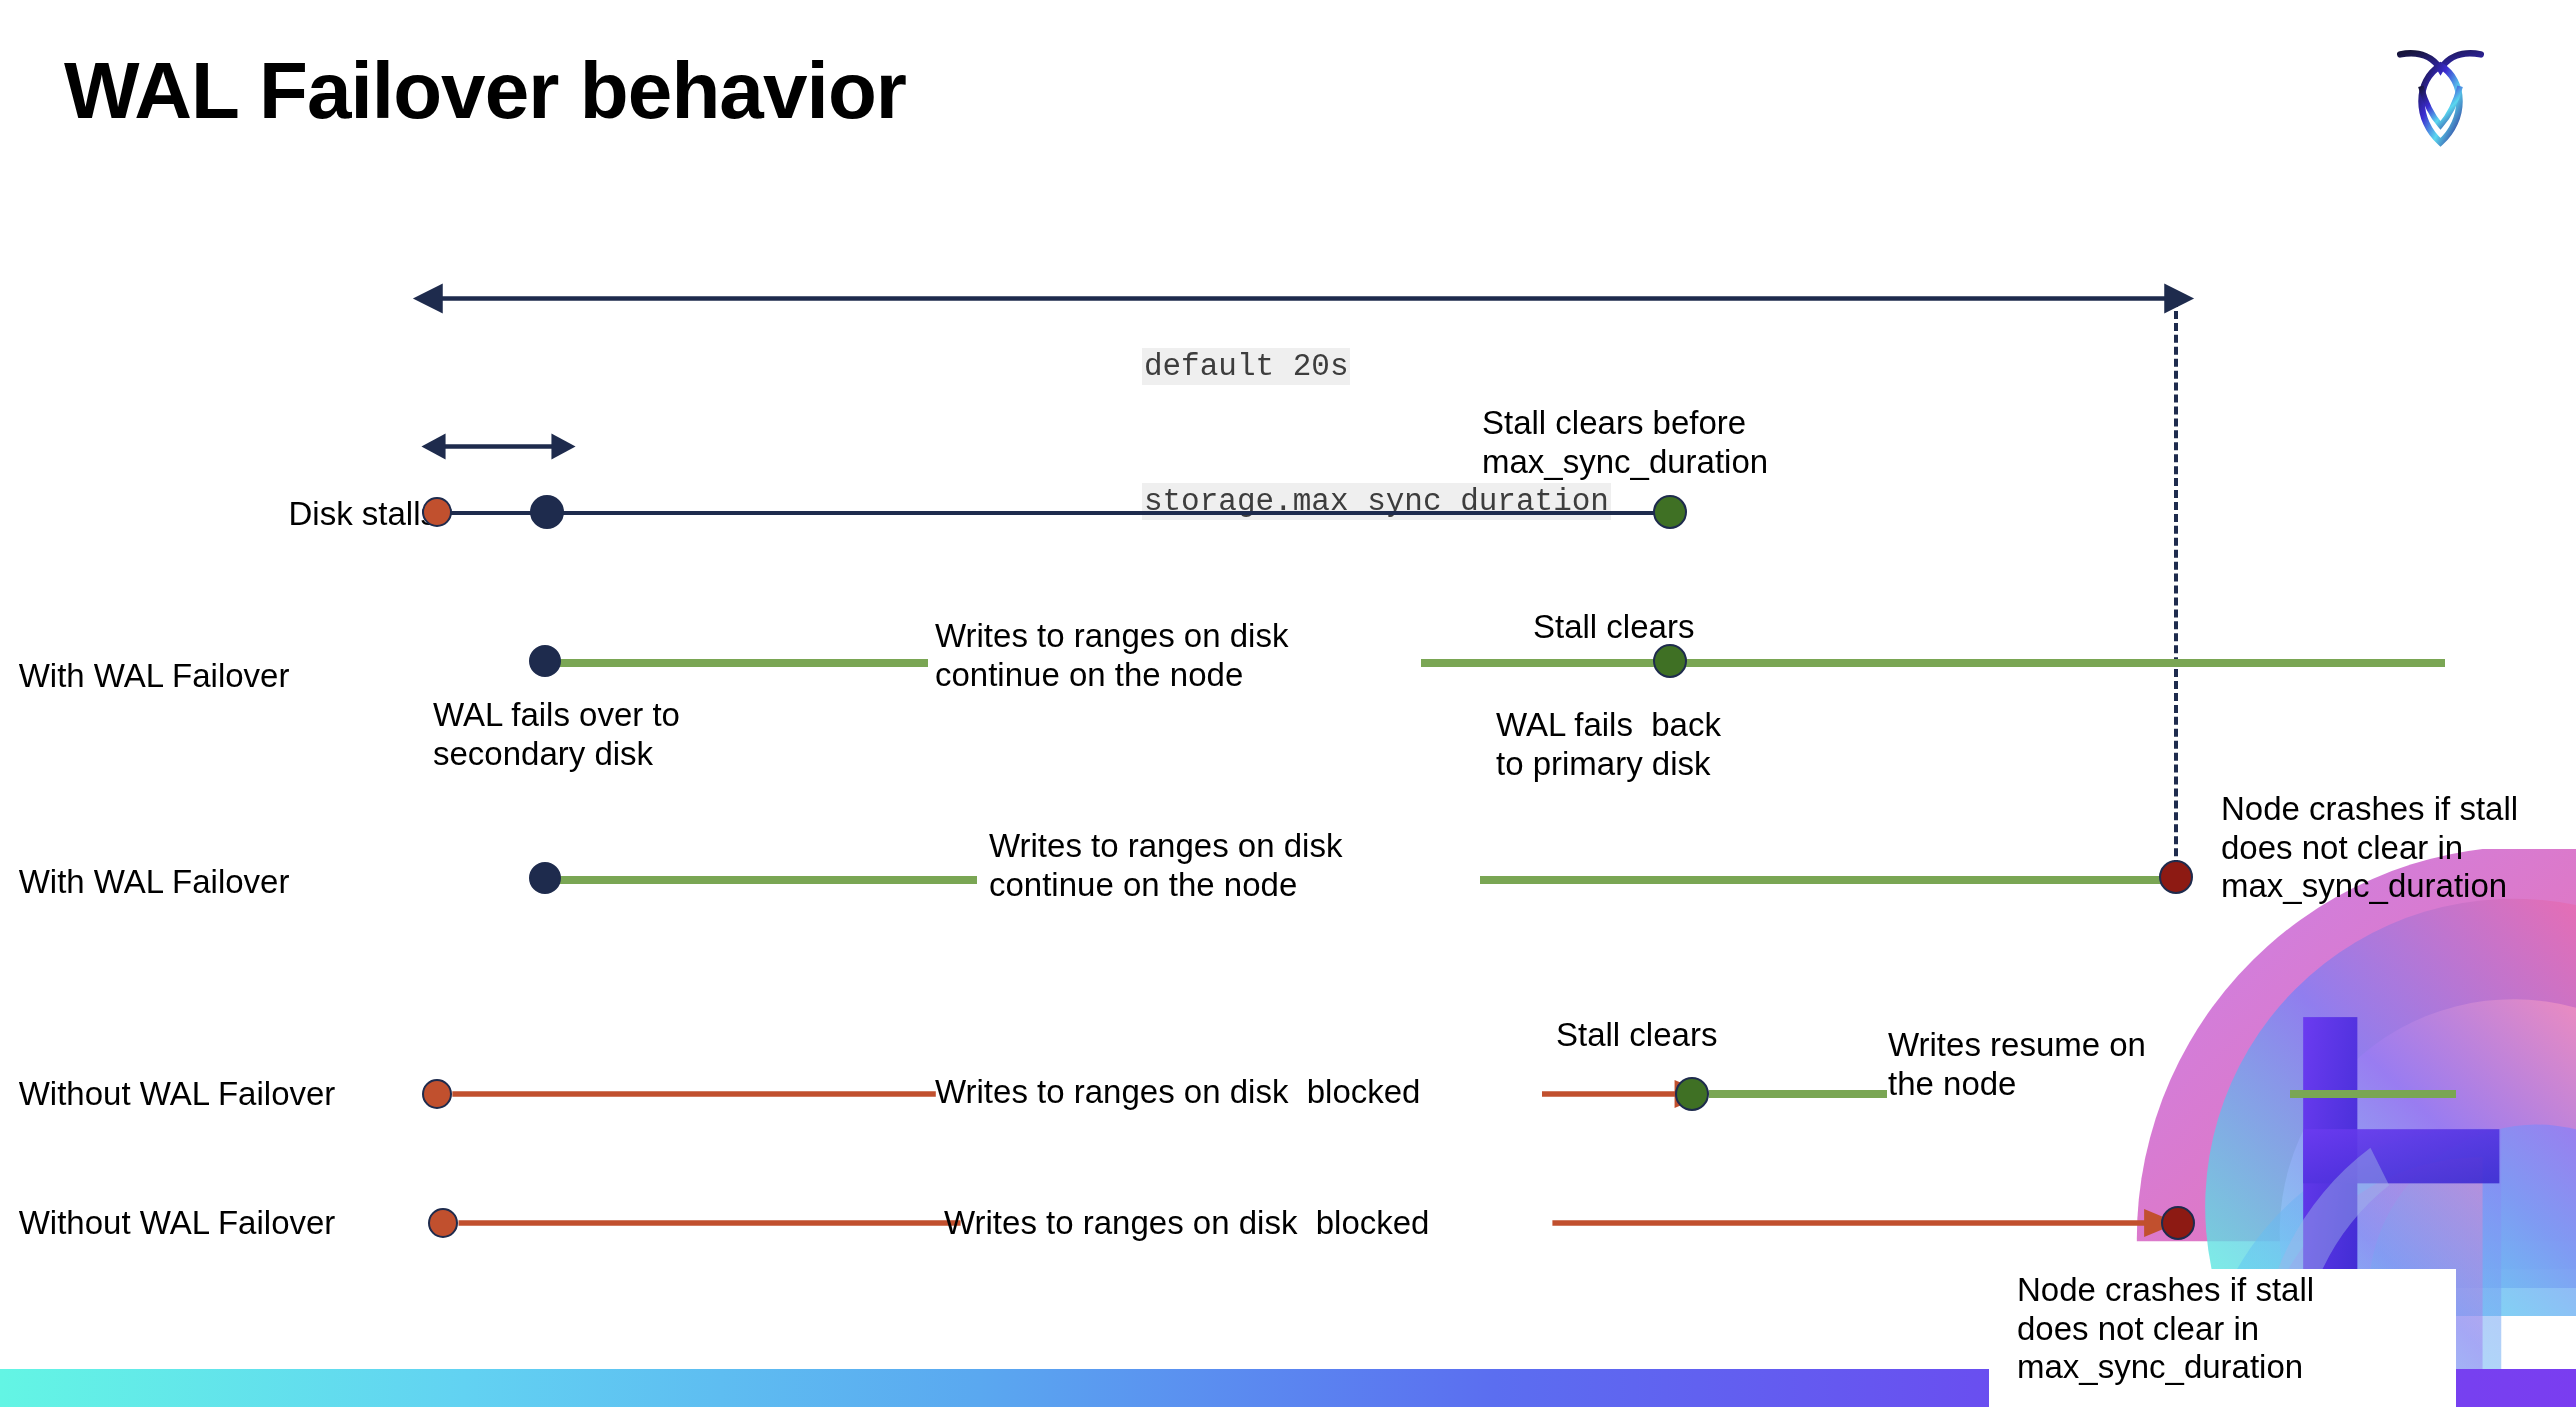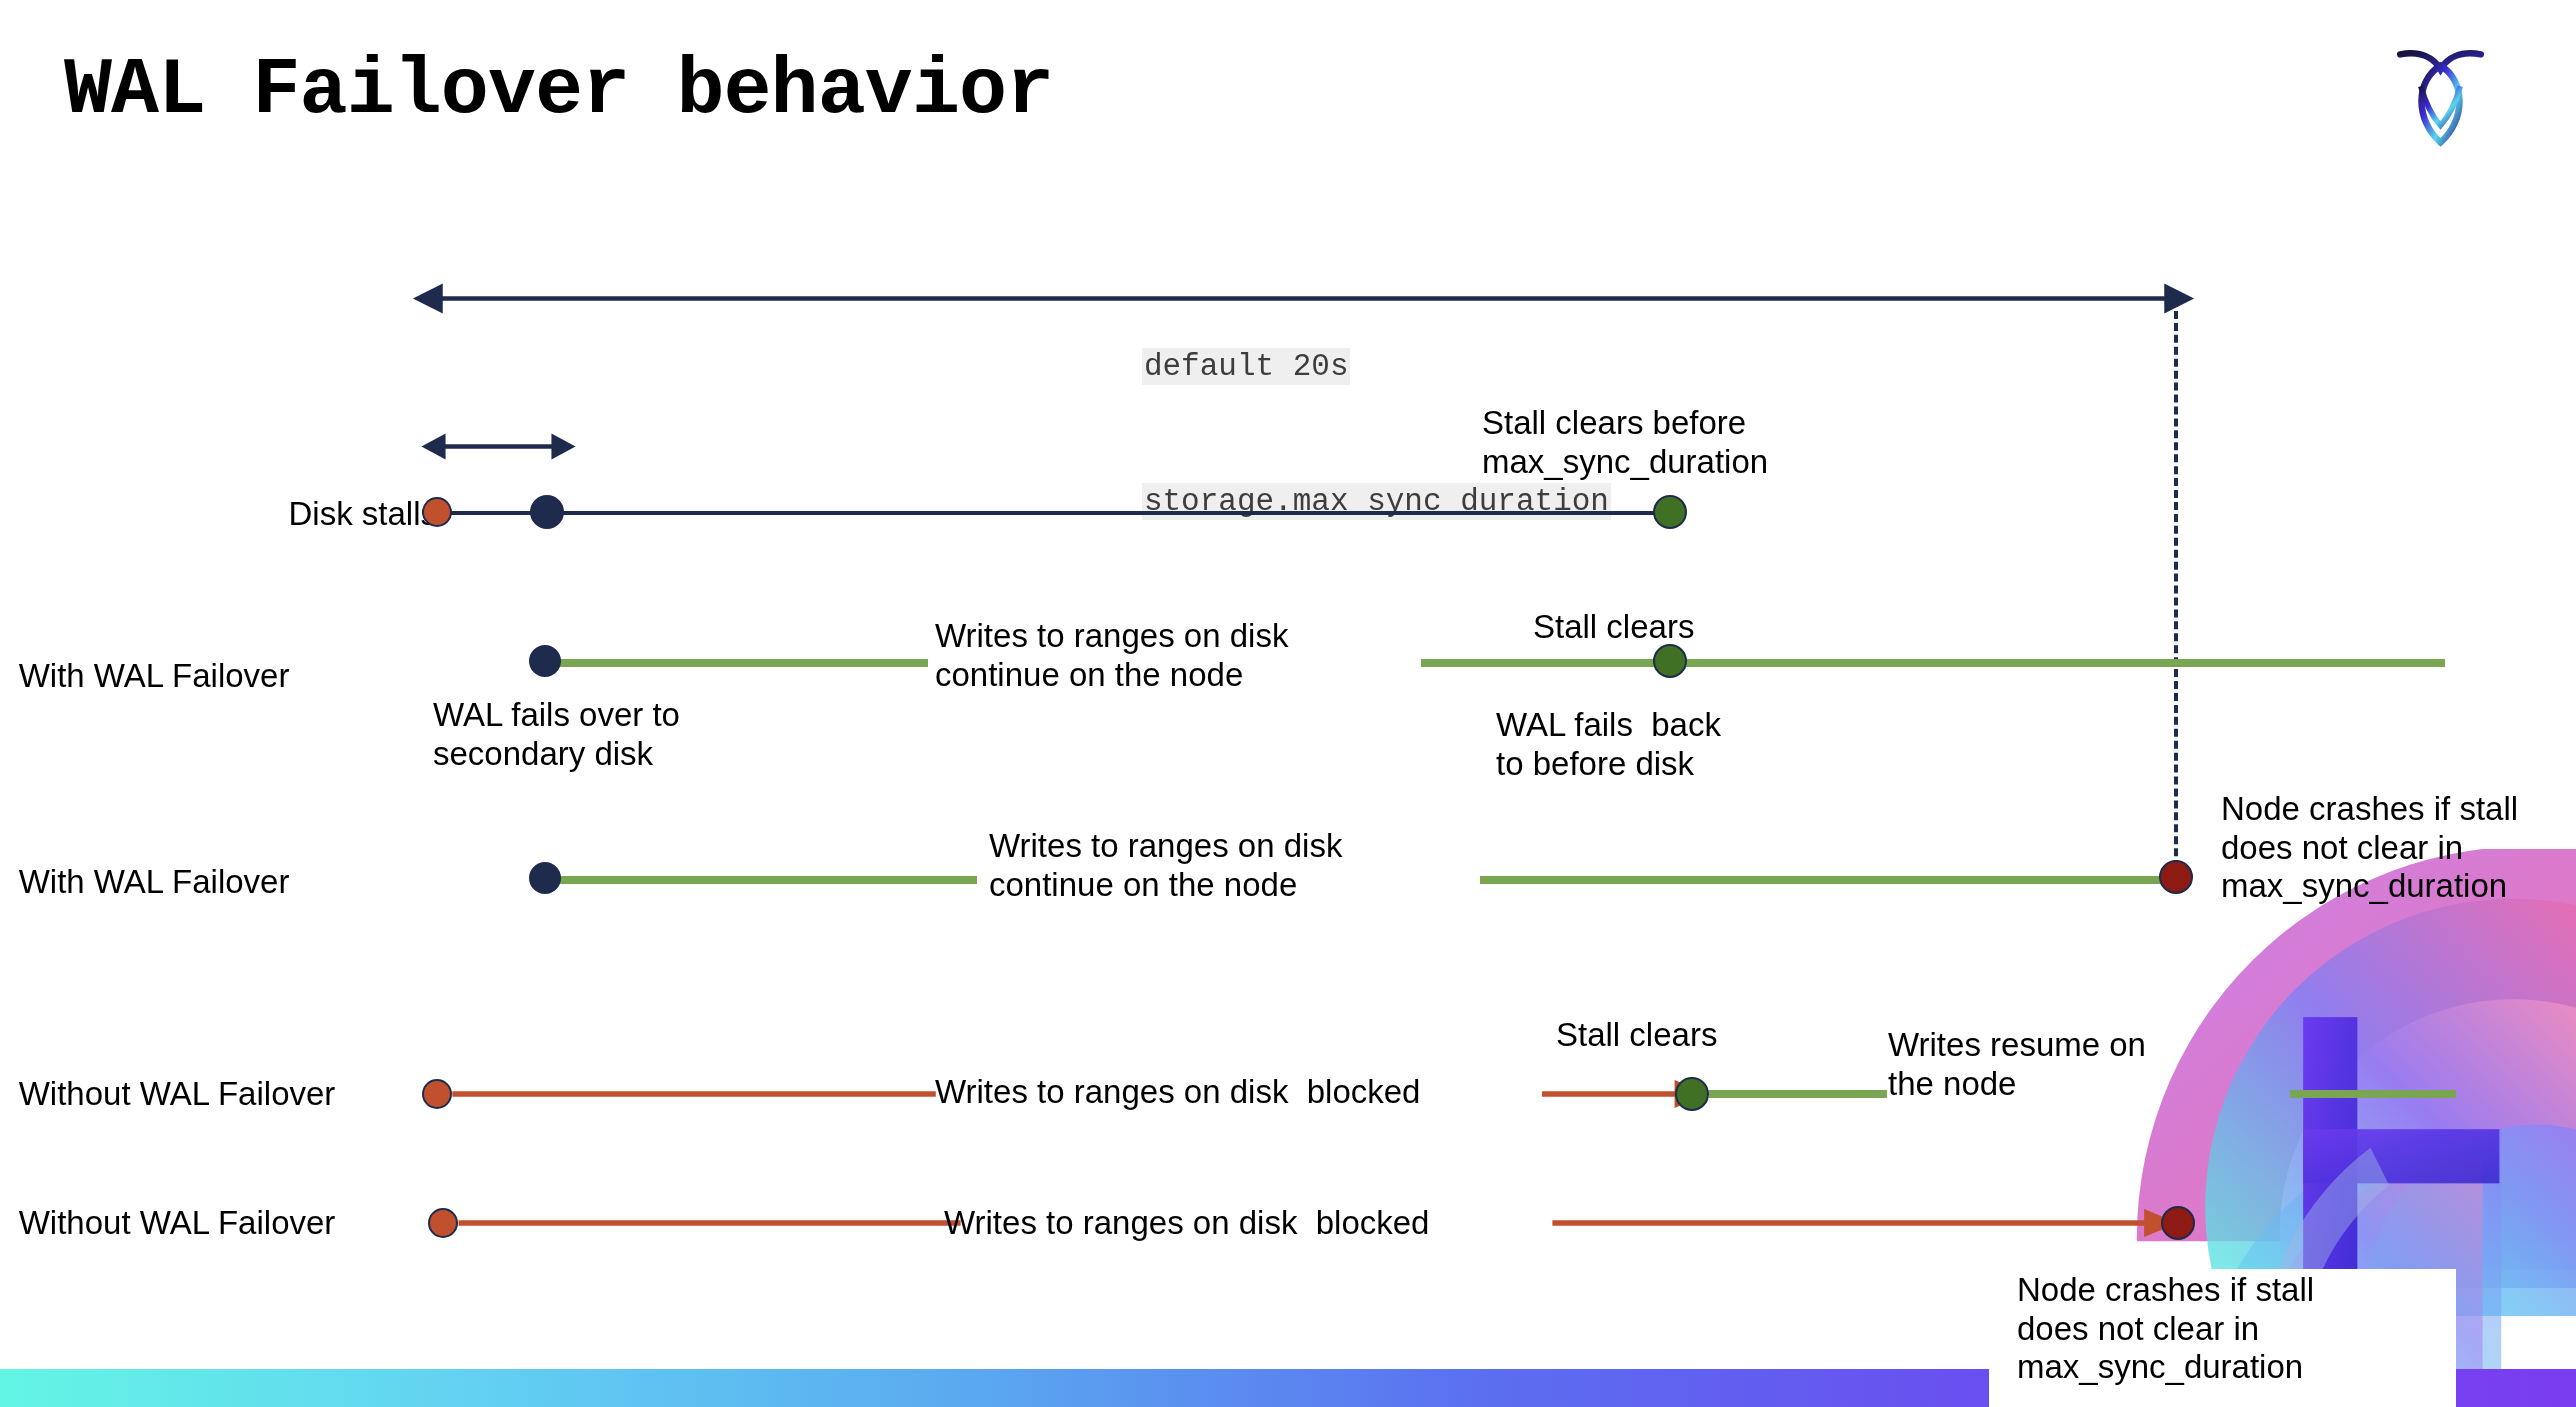--- a/index.html
+++ b/index.html
@@ -11,21 +11,20 @@
     position:relative;
   }
   .slide{position:absolute;inset:0;overflow:hidden;background:#fff;}
 
   
   .title{
     position:absolute;left:64px;top:49px;
     font-size:80px;font-weight:bold;color:#000;
     letter-spacing:-0.9px;line-height:1.05;
     white-space:nowrap;
-    font-family:Liberation Mono, monospace;
   }
 
   
   .logo{position:absolute;left:2389px;top:28px;width:103px;height:122px;}
 
   
   .deco{position:absolute;right:0;bottom:36px;width:598px;height:523px;pointer-events:none;}
   .bottom-bar{
     position:absolute;left:0;bottom:0;width:100%;height:39px;
     background:linear-gradient(90deg,#63f5e4 0%,#62d2f2 18%,#5aa8f0 38%,#5b6ef0 58%,#6a4df0 78%,#7a3df0 100%);
@@ -163,21 +162,21 @@
 
   <div class="dot dot-navy" style="left:529px;top:645px;width:32px;height:32px;"></div>
   <div class="dot dot-green" style="left:1653px;top:644px;width:34px;height:34px;"></div>
 
   <div class="txt note" style="left:433px;top:696px;width:383px;">WAL fails over to
 secondary disk</div>
   <div class="txt note" style="left:935px;top:617px;width:439px;">Writes to ranges on disk
 continue on the node</div>
   <div class="txt note" style="left:1533px;top:608px;width:271px;">Stall clears</div>
   <div class="txt note" style="left:1496px;top:706px;width:346px;">WAL fails  back
-to before disk</div>
+to primary disk</div>
 
   <div class="txt row-label" style="left:18.7px;top:863px;width:327px;text-align:left;">With WAL Failover</div>
 
   <div class="hline green-line" style="left:540px;top:876px;width:437px;"></div>
   <div class="hline green-line" style="left:1480px;top:876px;width:696px;"></div>
 
   <div class="dot dot-navy" style="left:529px;top:862px;width:32px;height:32px;"></div>
   <div class="dot dot-darkred" style="left:2159px;top:860px;width:34px;height:34px;"></div>
 
   <div class="txt note" style="left:989px;top:827px;width:439px;">Writes to ranges on disk

